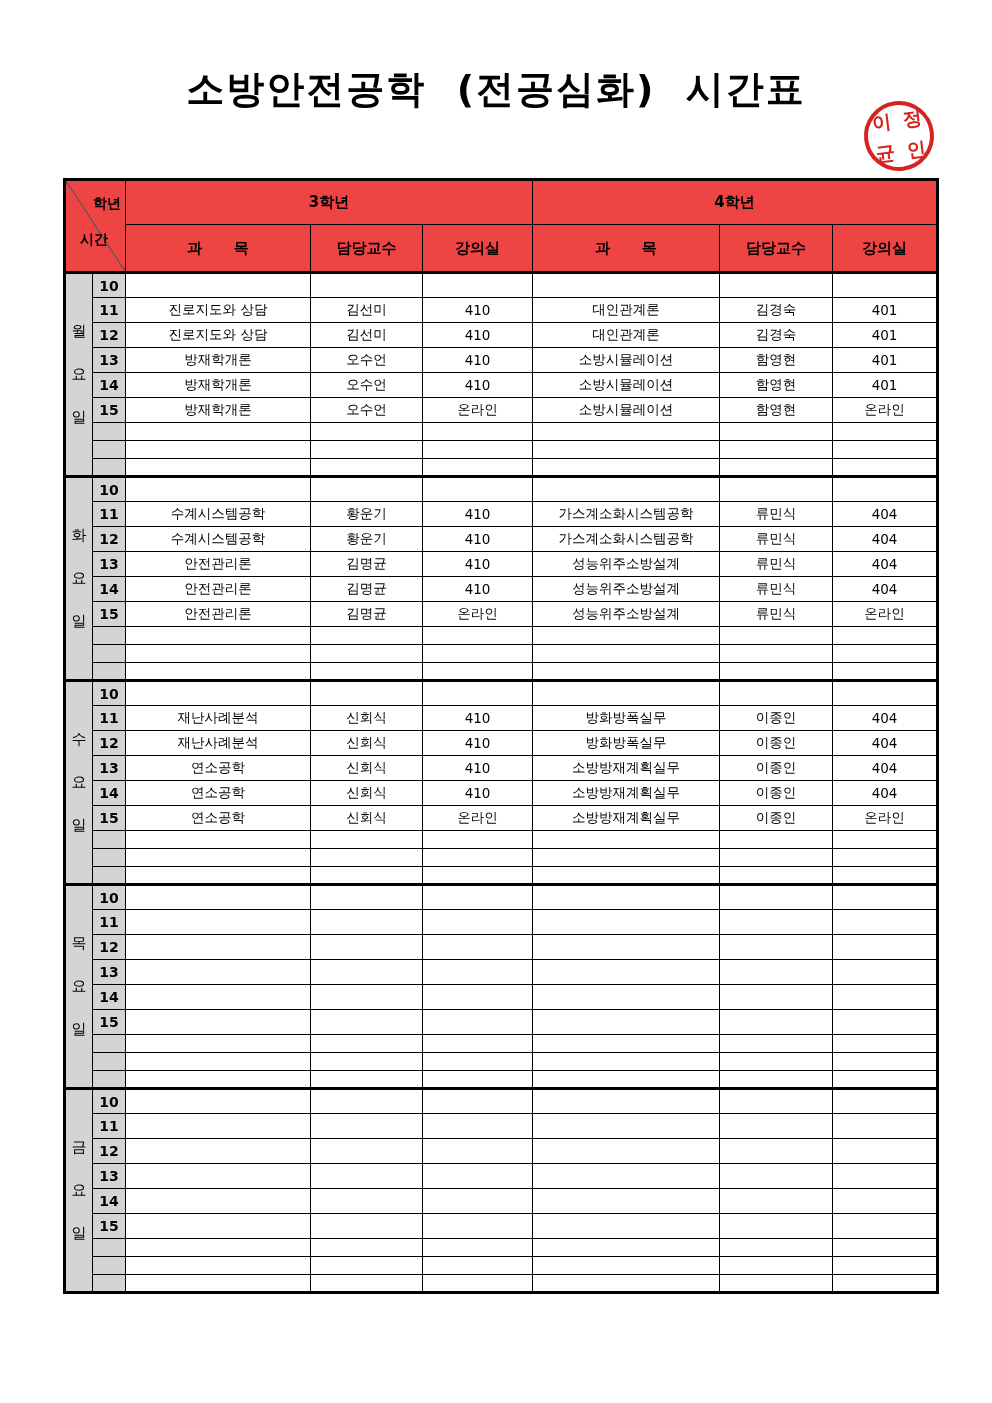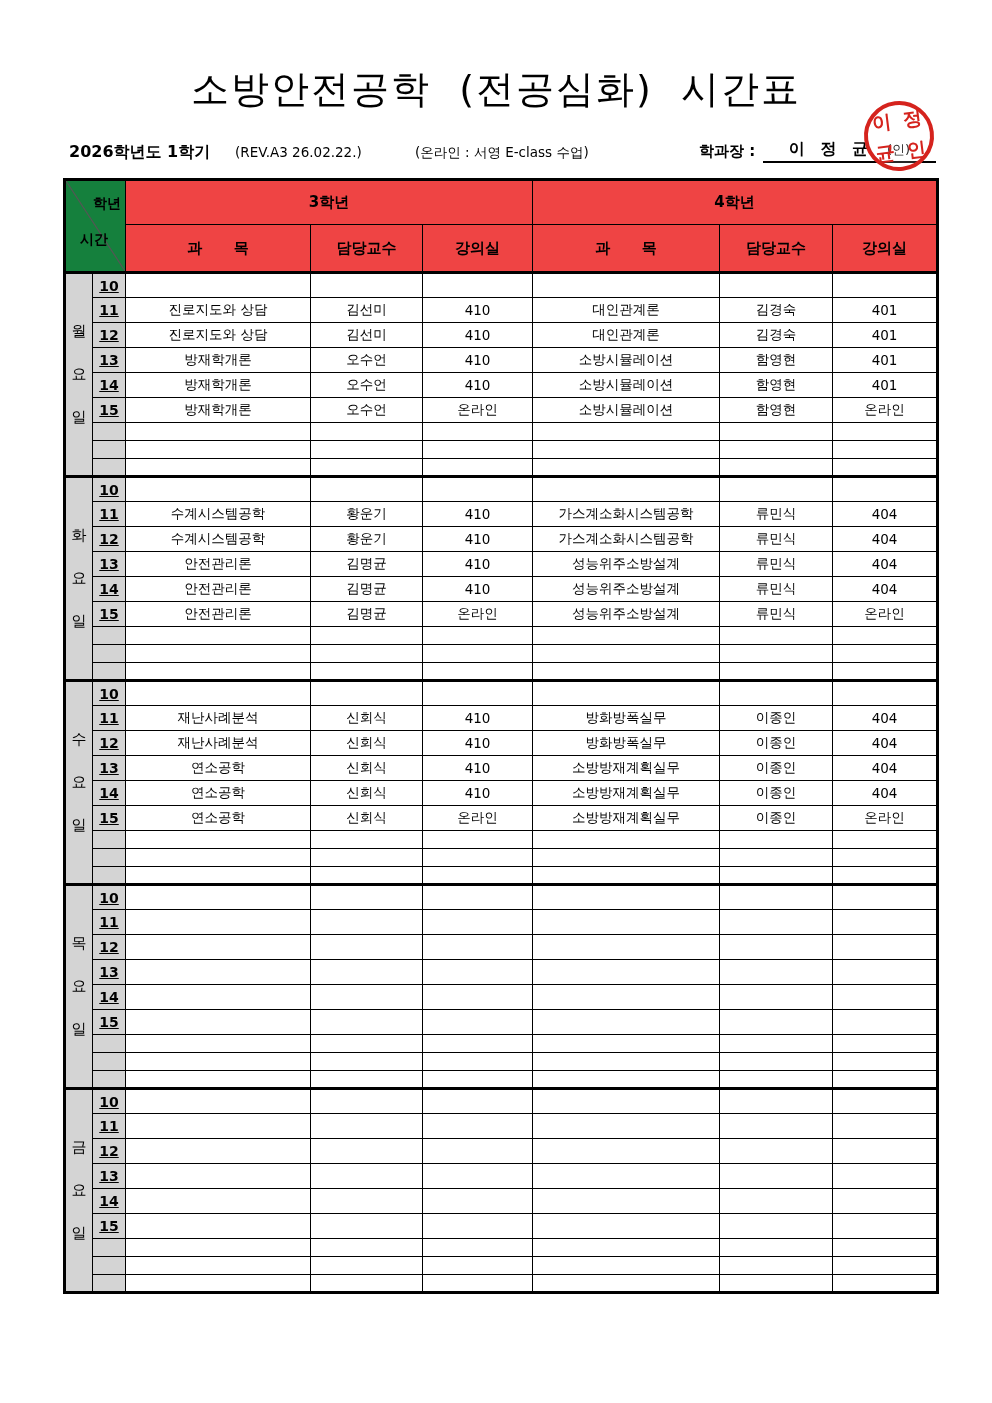--- a/index.html
+++ b/index.html
@@ -11,21 +11,21 @@
     margin: 0 auto;
     background: #ffffff;
     color: #000;
     overflow: hidden;
   }
   .title {
     position: absolute;
     top: 64px; left: 0; width: 100%;
     text-align: center;
     font-size: 38px;
-    font-weight: 400;
+    font-weight: 700;
     letter-spacing: 2px;
     white-space: pre;
   }
   .meta-row {
     position: absolute;
     top: 138px; left: 63px; width: 873px; height: 26px;
   }
   .meta-row .semester {
     position: absolute; left: 6px; top: 4px;
     font-size: 16px; font-weight: 700;
@@ -85,21 +85,21 @@
   thead { border-bottom: 3.5px solid #000; }
   thead th {
     background: #ef4444;
     font-size: 15px;
     font-weight: 700;
   }
   thead tr.group-row { height: 40px; }
   thead tr.col-row { height: 42px; padding-left: 36px; }
   th.corner {
     position: relative;
-    background: #15803d;
+    background: #ef4444;
     margin-left: 36px;
   }
   th.corner svg.diag { position: absolute; inset: 0; width: 100%; height: 100%; }
   th.corner .corner-top {
     position: absolute; top: 14px; right: 4px;
     font-size: 14px; font-weight: 700;
   }
   th.corner .corner-bottom {
     position: absolute; bottom: 22px; left: 14px;
     font-size: 14px; font-weight: 700;
@@ -111,41 +111,30 @@
     background: #d4d4d4;
     font-size: 15px;
     line-height: 2.85;
     white-space: pre-line;
     font-weight: 400;
   }
   td.time {
     background: #d4d4d4;
     font-weight: 700;
     font-size: 14px;
-    text-decoration: underline;
   }
   td.cell { font-size: 13.5px; background: #fff; }
 </style>
 </head>
 <body>
 
 <div class="page">
 
   <h1 class="title">소방안전공학  (전공심화)  시간표</h1>
 
-  <div class="meta-row">
-    <span class="semester">2026학년도 1학기</span>
-    <span class="rev">(REV.A3  26.02.22.)</span>
-    <span class="online">(온라인 : 서영 E-class 수업)</span>
-    <span class="dept">학과장 :</span>
-    <span class="sign-line">
-      <span class="name">이 정 균</span>
-      <span class="seal-ph">(인)</span>
-    </span>
-  </div>
 
   <div class="seal">
     <span>이</span>
     <span>정</span>
     <span>균</span>
     <span>인</span>
   </div>
 
   <table class="timetable" id="timetable">
     <colgroup>

